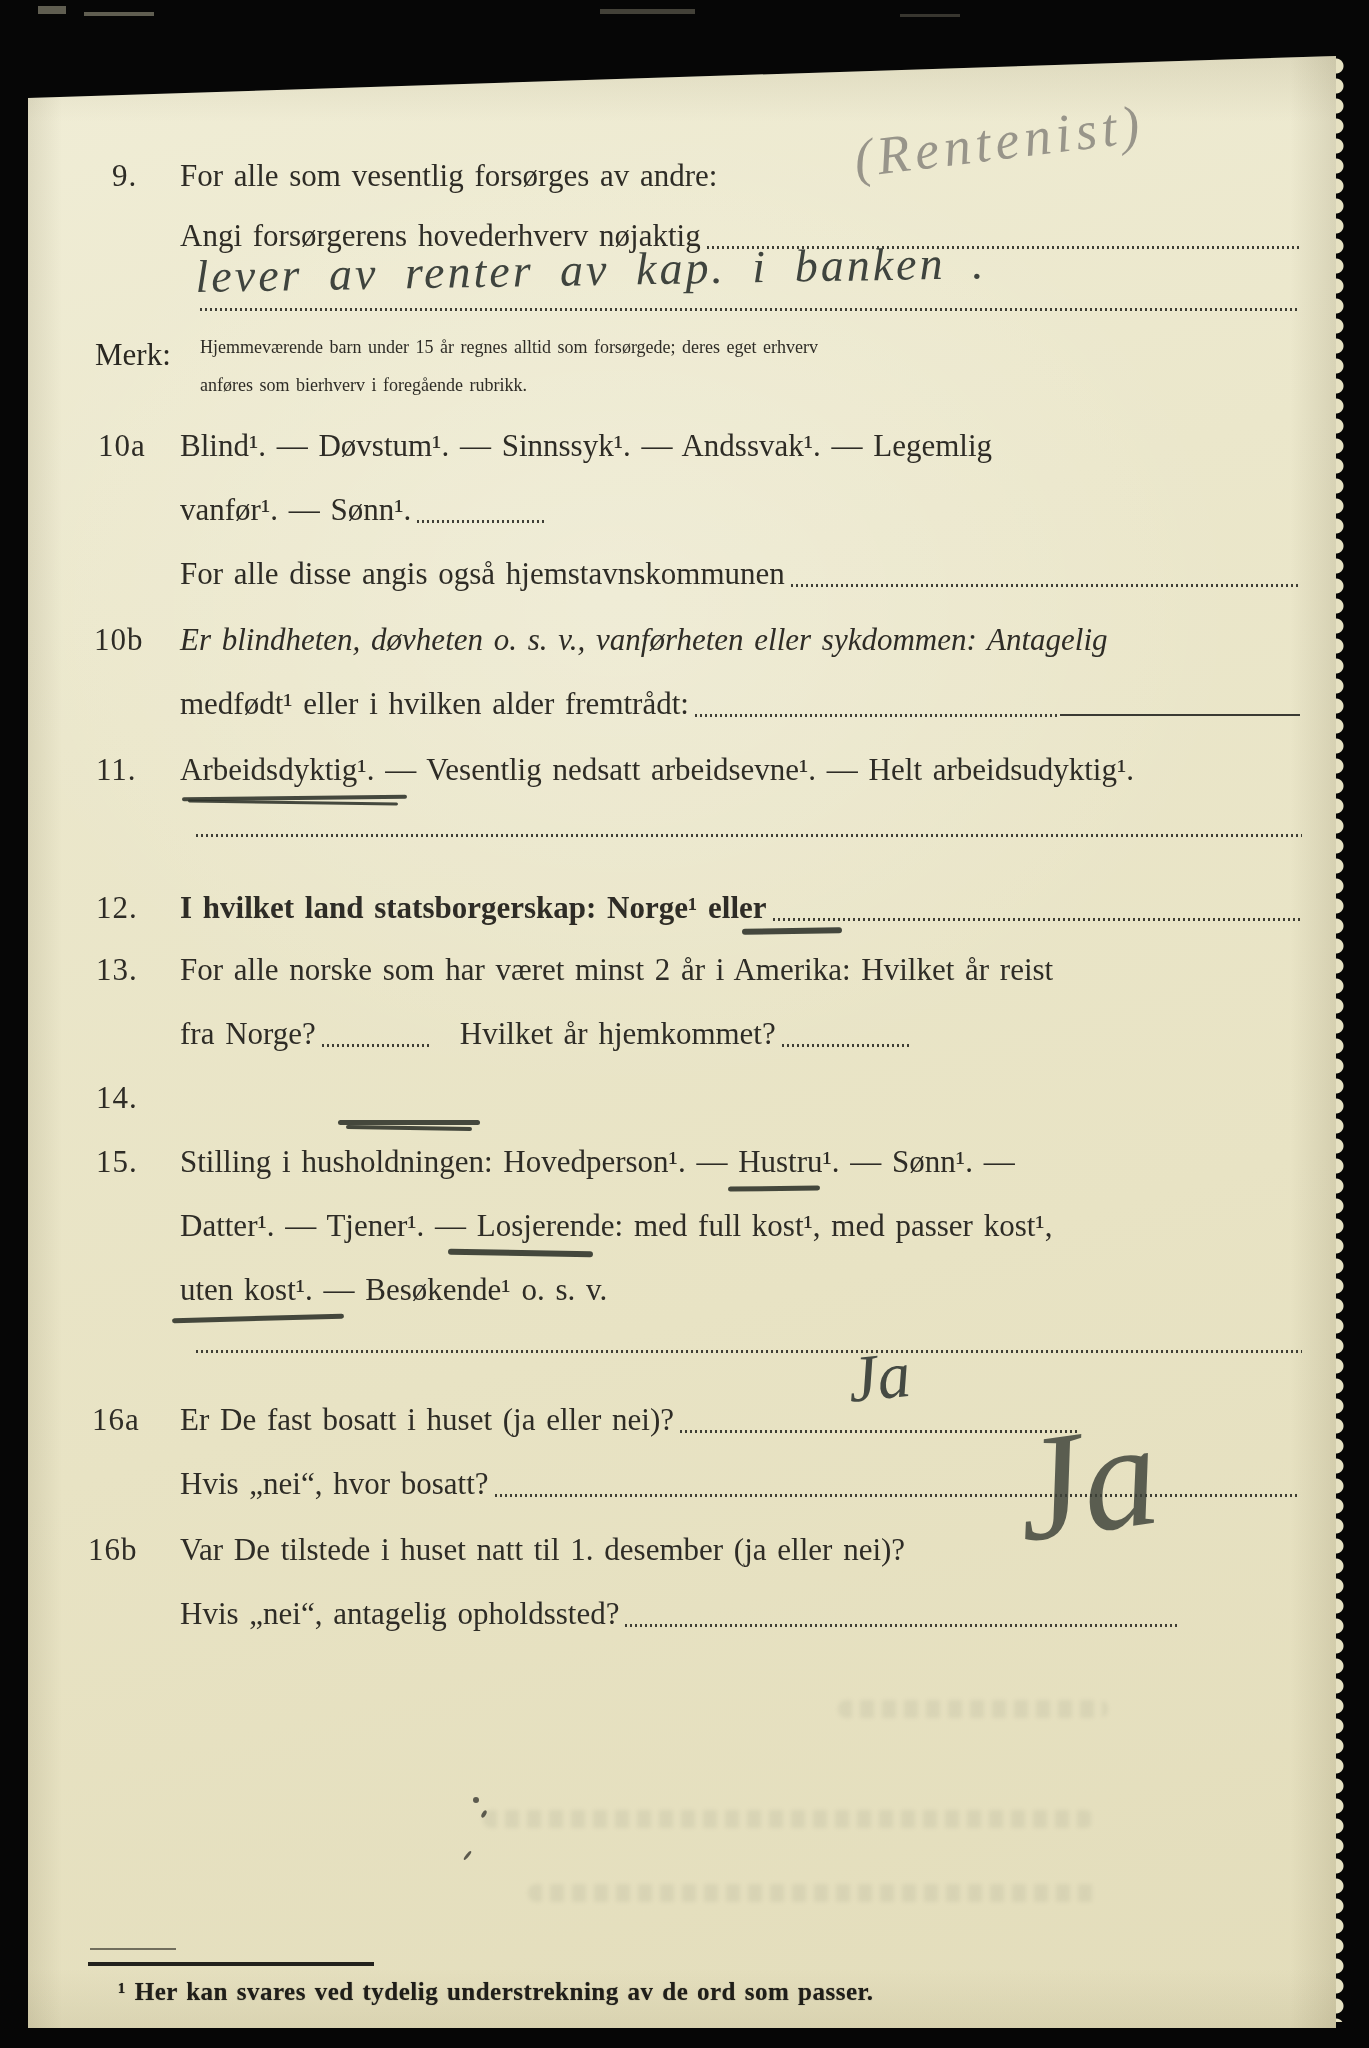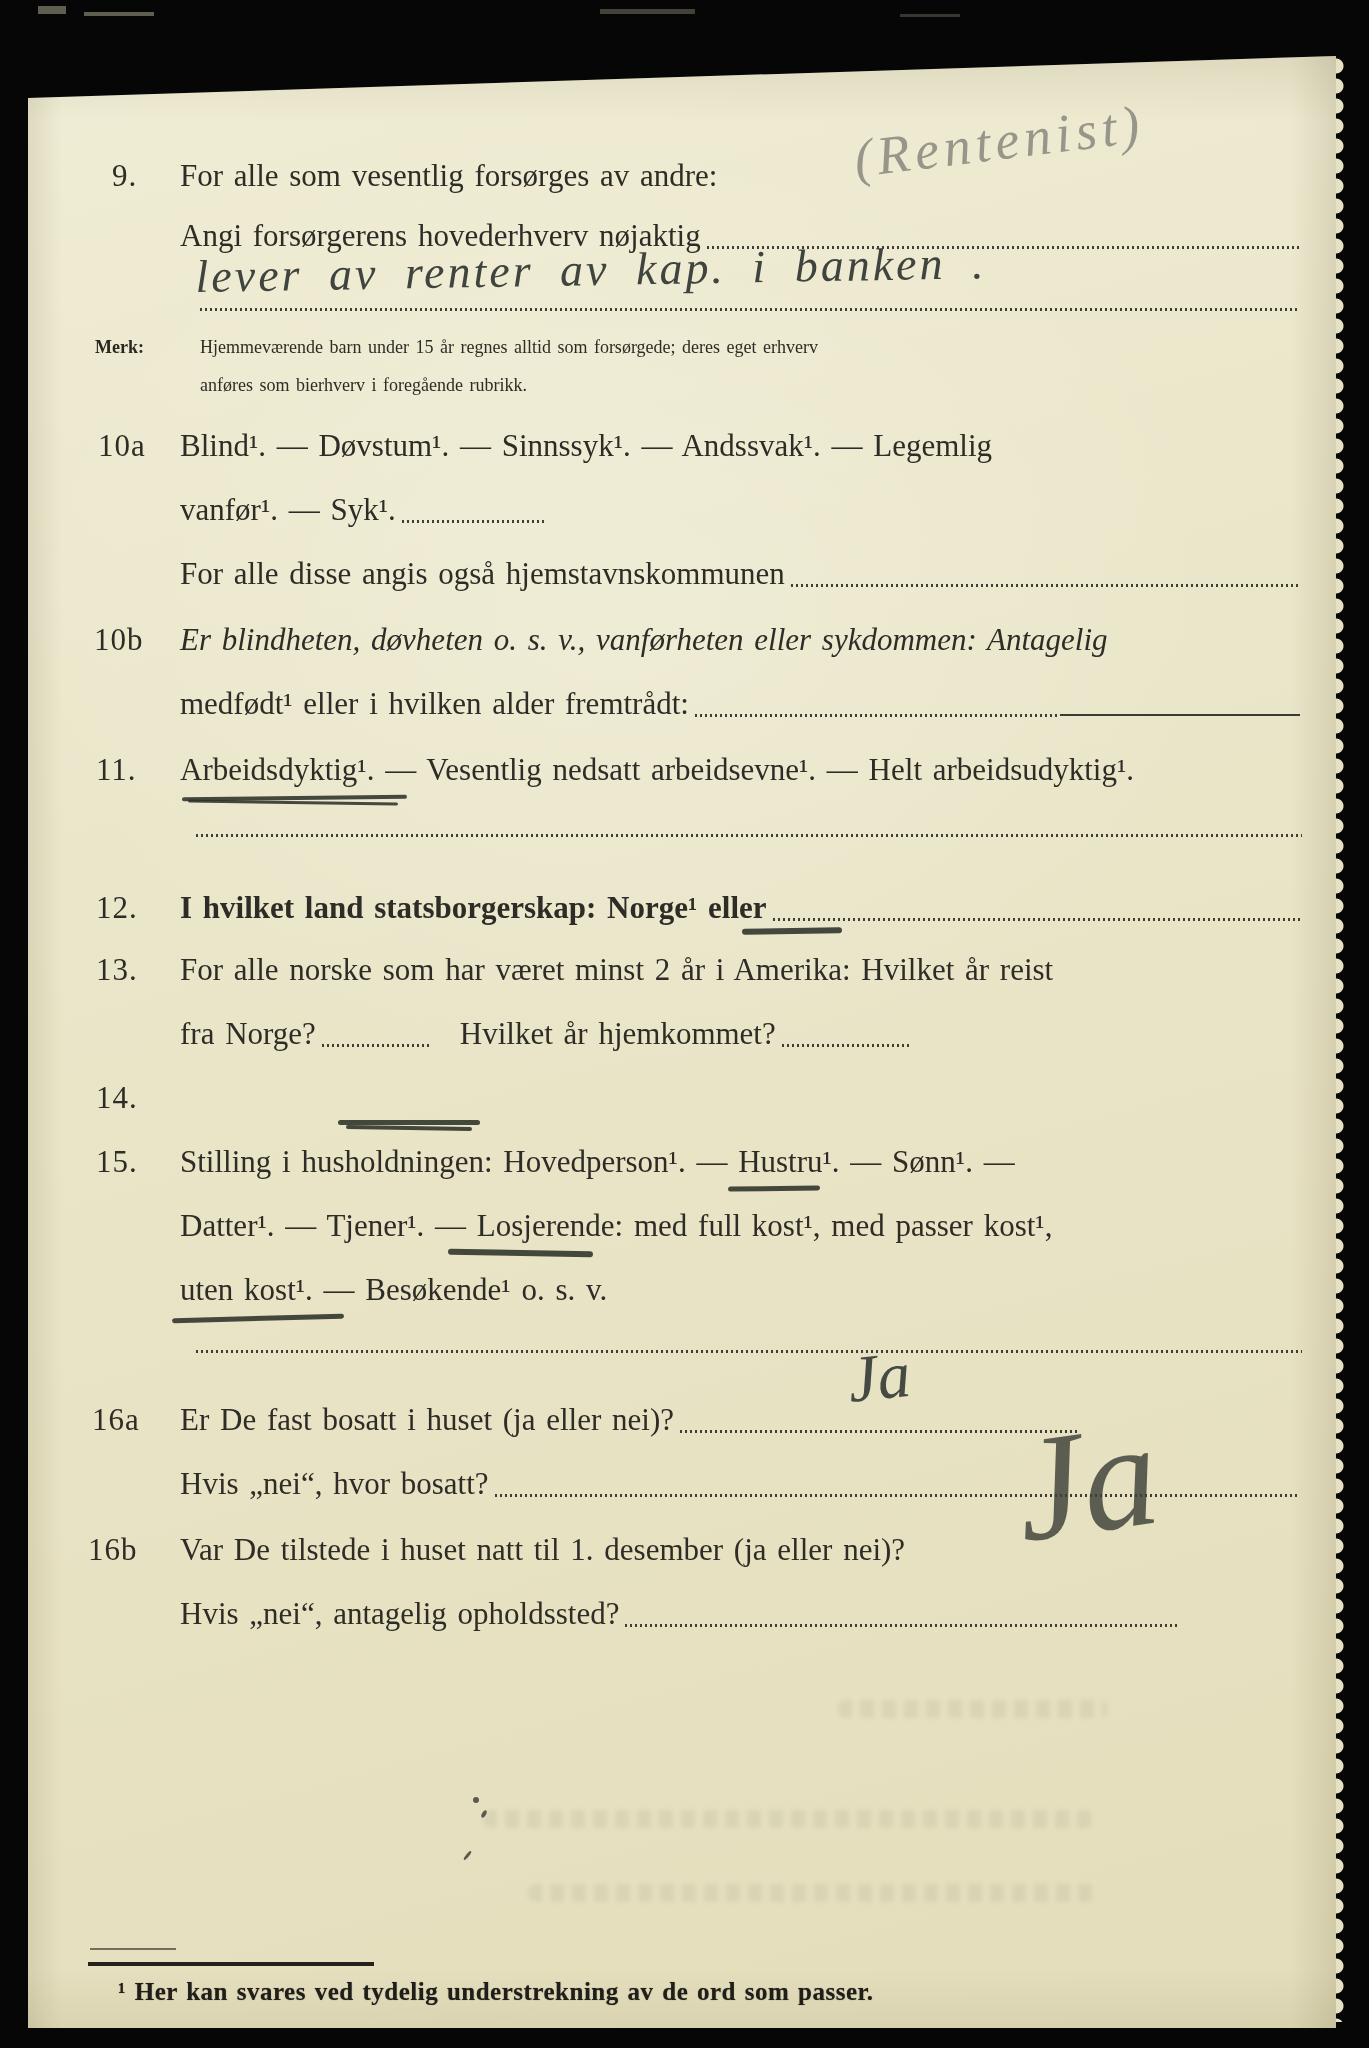--- a/index.html
+++ b/index.html
@@ -36,21 +36,21 @@
   .dots {
     flex:1 1 auto; height:3px; align-self:flex-end; margin:0 0 5px 6px;
     background-image: repeating-linear-gradient(90deg, rgba(44,44,37,.9) 0 2px, rgba(44,44,37,0) 2px 5px);
   }
   .dots.fixed { flex:0 0 auto; }
   .solid { flex:0 0 auto; height:2px; align-self:flex-end; margin:0 0 6px 0; background:#3a3a33; }
   .dotrow {
     position:absolute; height:3px;
     background-image: repeating-linear-gradient(90deg, rgba(44,44,37,.9) 0 2px, rgba(44,44,37,0) 2px 5px);
   }
-  .merk-label { position:absolute; font-size:18px; font-weight:700; color:#2a2822; }
+  .merk-label { position:absolute; font-size:31px; font-weight:400; color:#2a2822; }
   .merk-line  { position:absolute; font-size:18px; color:#2e2c26; white-space:nowrap; word-spacing:2px; }
   .hw { position:absolute; font-style:italic; white-space:nowrap; transform-origin:left bottom; }
   .hw-pencil { color:#98958a; font-size:54px; letter-spacing:5px; transform:rotate(-7deg); }
   .hw-ink { color:#3f443e; font-size:46px; letter-spacing:3px; word-spacing:12px; transform:rotate(-1deg); }
   .hw-ja-a { color:#454a43; font-size:66px; transform:rotate(-6deg); }
   .hw-ja-b { color:rgba(58,63,55,.82); font-size:150px; transform:rotate(-8deg); }
   .hand-line { position:absolute; background:#2c3129; border-radius:3px; opacity:.88; }
   .bleedbar {
     position:absolute; height:18px; opacity:.10; border-radius:8px; filter:blur(2px);
     background: repeating-linear-gradient(90deg,#6d7562 0 14px, rgba(0,0,0,0) 14px 22px);
@@ -89,21 +89,21 @@
 
     <span class="merk-label" style="left:67px;top:285px;">Merk:</span>
     <div class="merk-line" style="left:172px;top:285px;">Hjemmeværende barn under 15 år regnes alltid som forsørgede; deres eget erhverv</div>
     <div class="merk-line" style="left:172px;top:323px;">anføres som bierhverv i foregående rubrikk.</div>
 
     <span class="num" style="left:70px;top:376px;">10a</span>
     <div class="line" style="left:152px;top:376px;">
       <span class="pt">Blind¹. — Døvstum¹. — Sinnssyk¹. — Andssvak¹. — Legemlig</span>
     </div>
     <div class="line" style="left:152px;top:440px;width:365px;">
-      <span class="pt">vanfør¹. — Syk¹.</span>
+      <span class="pt">vanfør¹. — Sønn¹.</span>
       <span class="dots"></span>
     </div>
     <div class="line" style="left:152px;top:504px;width:1120px;">
       <span class="pt">For alle disse angis også hjemstavnskommunen</span>
       <span class="dots"></span>
     </div>
 
     <span class="num" style="left:66px;top:570px;">10b</span>
     <div class="line" style="left:152px;top:570px;font-style:italic;">
       <span class="pt">Er blindheten, døvheten o. s. v., vanførheten eller sykdommen: Antagelig</span>

